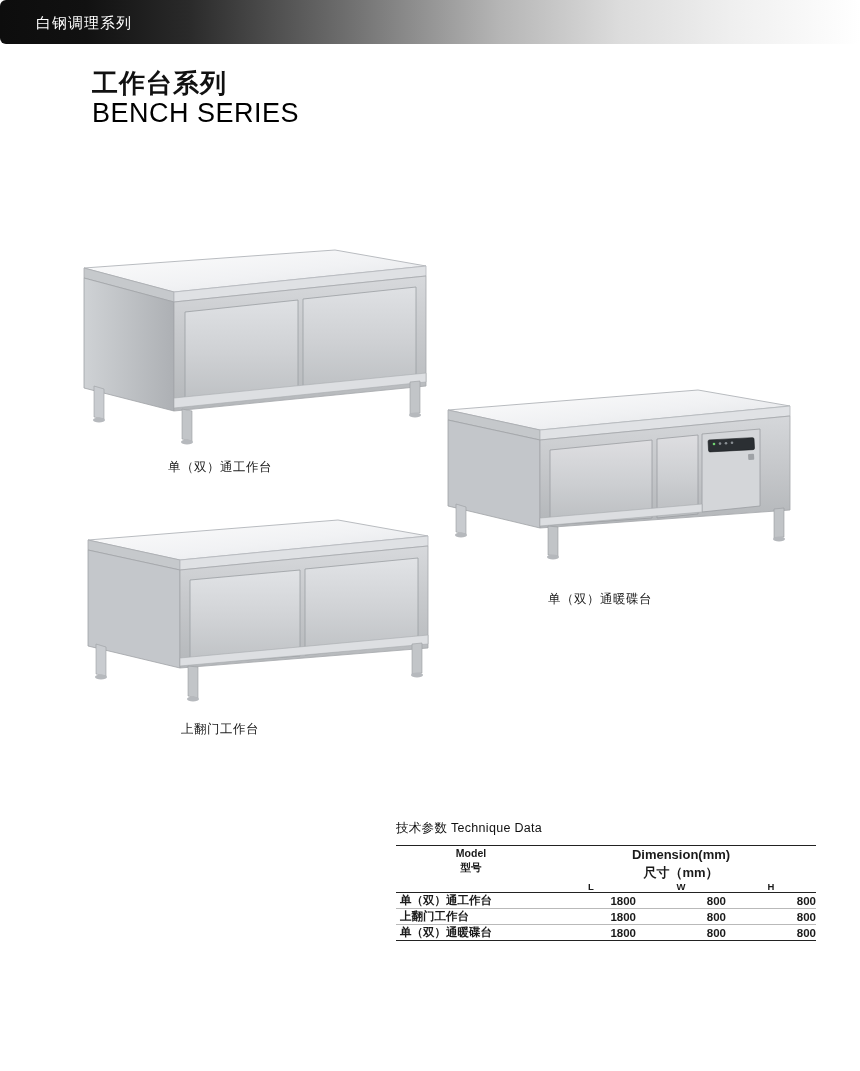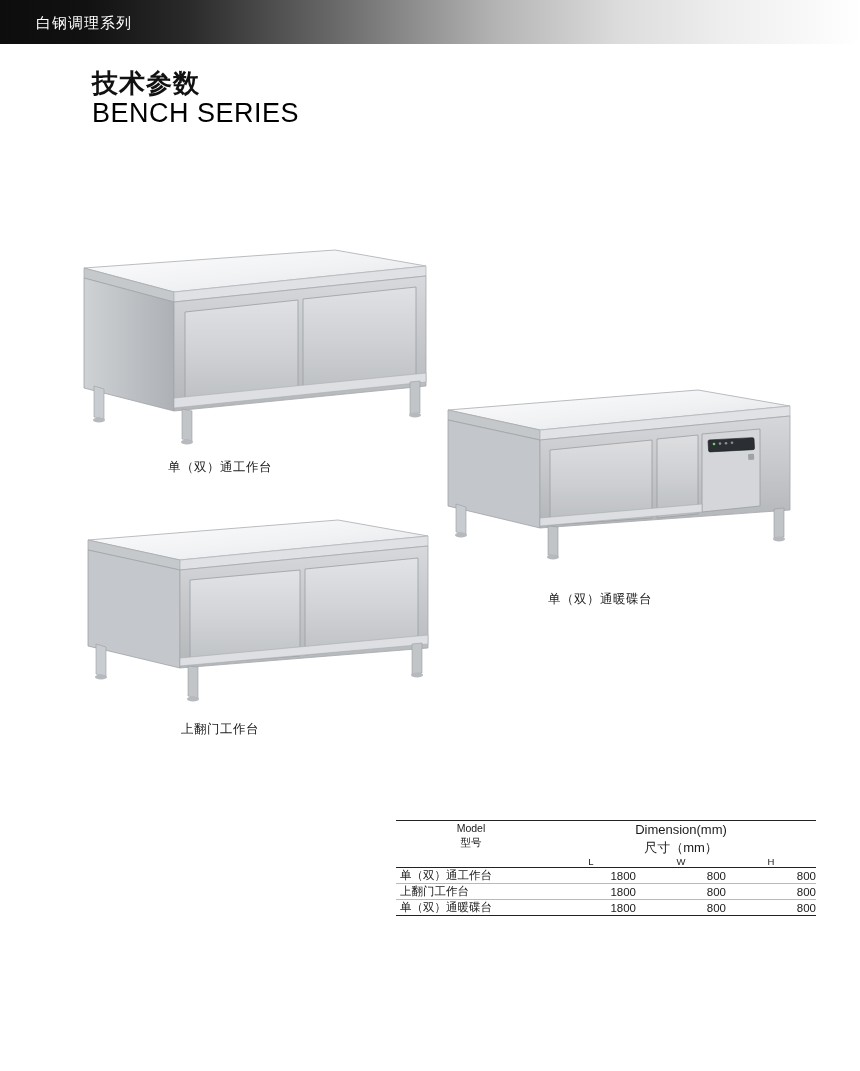--- a/index.html
+++ b/index.html
@@ -17,20 +17,21 @@
   }
 
   
   .header-bar {
     position: absolute;
     top: 0;
     left: 0;
     width: 860px;
     height: 44px;
     background: linear-gradient(to right, #0d0d0d 0%, #111 10%, #2a2a2a 22%, #6d6d6d 40%, #b5b5b5 58%, #dcdcdc 72%, #efefef 85%, #ffffff 100%);
+    border-radius: 6px;
   }
   .header-title {
     position: absolute;
     top: 14px;
     left: 36px;
     font-size: 15px;
     letter-spacing: 1px;
     color: #ffffff;
     font-family: "Liberation Sans", sans-serif;
     white-space: nowrap;
@@ -90,21 +91,21 @@
     margin-bottom: 8px;
     letter-spacing: 0.3px;
   }
   table.spec {
     border-collapse: collapse;
     width: 420px;
     font-size: 11px;
   }
   table.spec th, table.spec td {
     padding: 0;
-    font-weight: normal;
+    font-weight: bold;
   }
   .hdr-row td {
     border-top: 1.3px solid #222;
     border-bottom: 0;
     padding-top: 4px;
     padding-bottom: 1px;
     text-align: center;
     vertical-align: top;
   }
   .hdr-model {
@@ -141,21 +142,21 @@
   .col-w { width: 90px; }
   .col-h { width: 90px; }
 </style>
 </head>
 <body>
 
 <div class="header-bar">
   <div class="header-title">白钢调理系列</div>
 </div>
 
-<div class="title-cn">技术参数</div>
+<div class="title-cn">工作台系列</div>
 <div class="title-en">BENCH SERIES</div>
 
 <div class="figure" style="left:70px; top:236px; width:370px;">
   <div class="bench">
     <svg width="370" height="215" viewBox="0 0 370 215" xmlns="http://www.w3.org/2000/svg">
       <defs>
         <linearGradient id="topA" x1="0" y1="0" x2="1" y2="1">
           <stop offset="0%" stop-color="#fdfdfd"></stop>
           <stop offset="55%" stop-color="#f1f2f4"></stop>
           <stop offset="100%" stop-color="#e2e4e7"></stop>
@@ -292,20 +293,21 @@
       <polygon points="26,136 36,139 36,168 26,166" fill="#c9ccd0" stroke="#9a9da1" stroke-width="0.6"></polygon>
       <ellipse cx="123" cy="191" rx="6" ry="2.4" fill="#b6b9bd"></ellipse>
       <ellipse cx="347" cy="167" rx="6" ry="2.4" fill="#b6b9bd"></ellipse>
       <ellipse cx="31" cy="169" rx="6" ry="2.4" fill="#b6b9bd"></ellipse>
     </svg>
   </div>
   <div class="caption" style="width:300px;">上翻门工作台</div>
 </div>
 
 <div class="spec-wrap">
+  <div class="spec-title">技术参数 Technique Data</div>
   <table class="spec">
     <colgroup>
       <col class="col-model">
         <col class="col-l">
         <col class="col-w">
         <col class="col-h">
     </colgroup>
     <tbody>
       <tr class="hdr-row">
         <td class="hdr-model">

